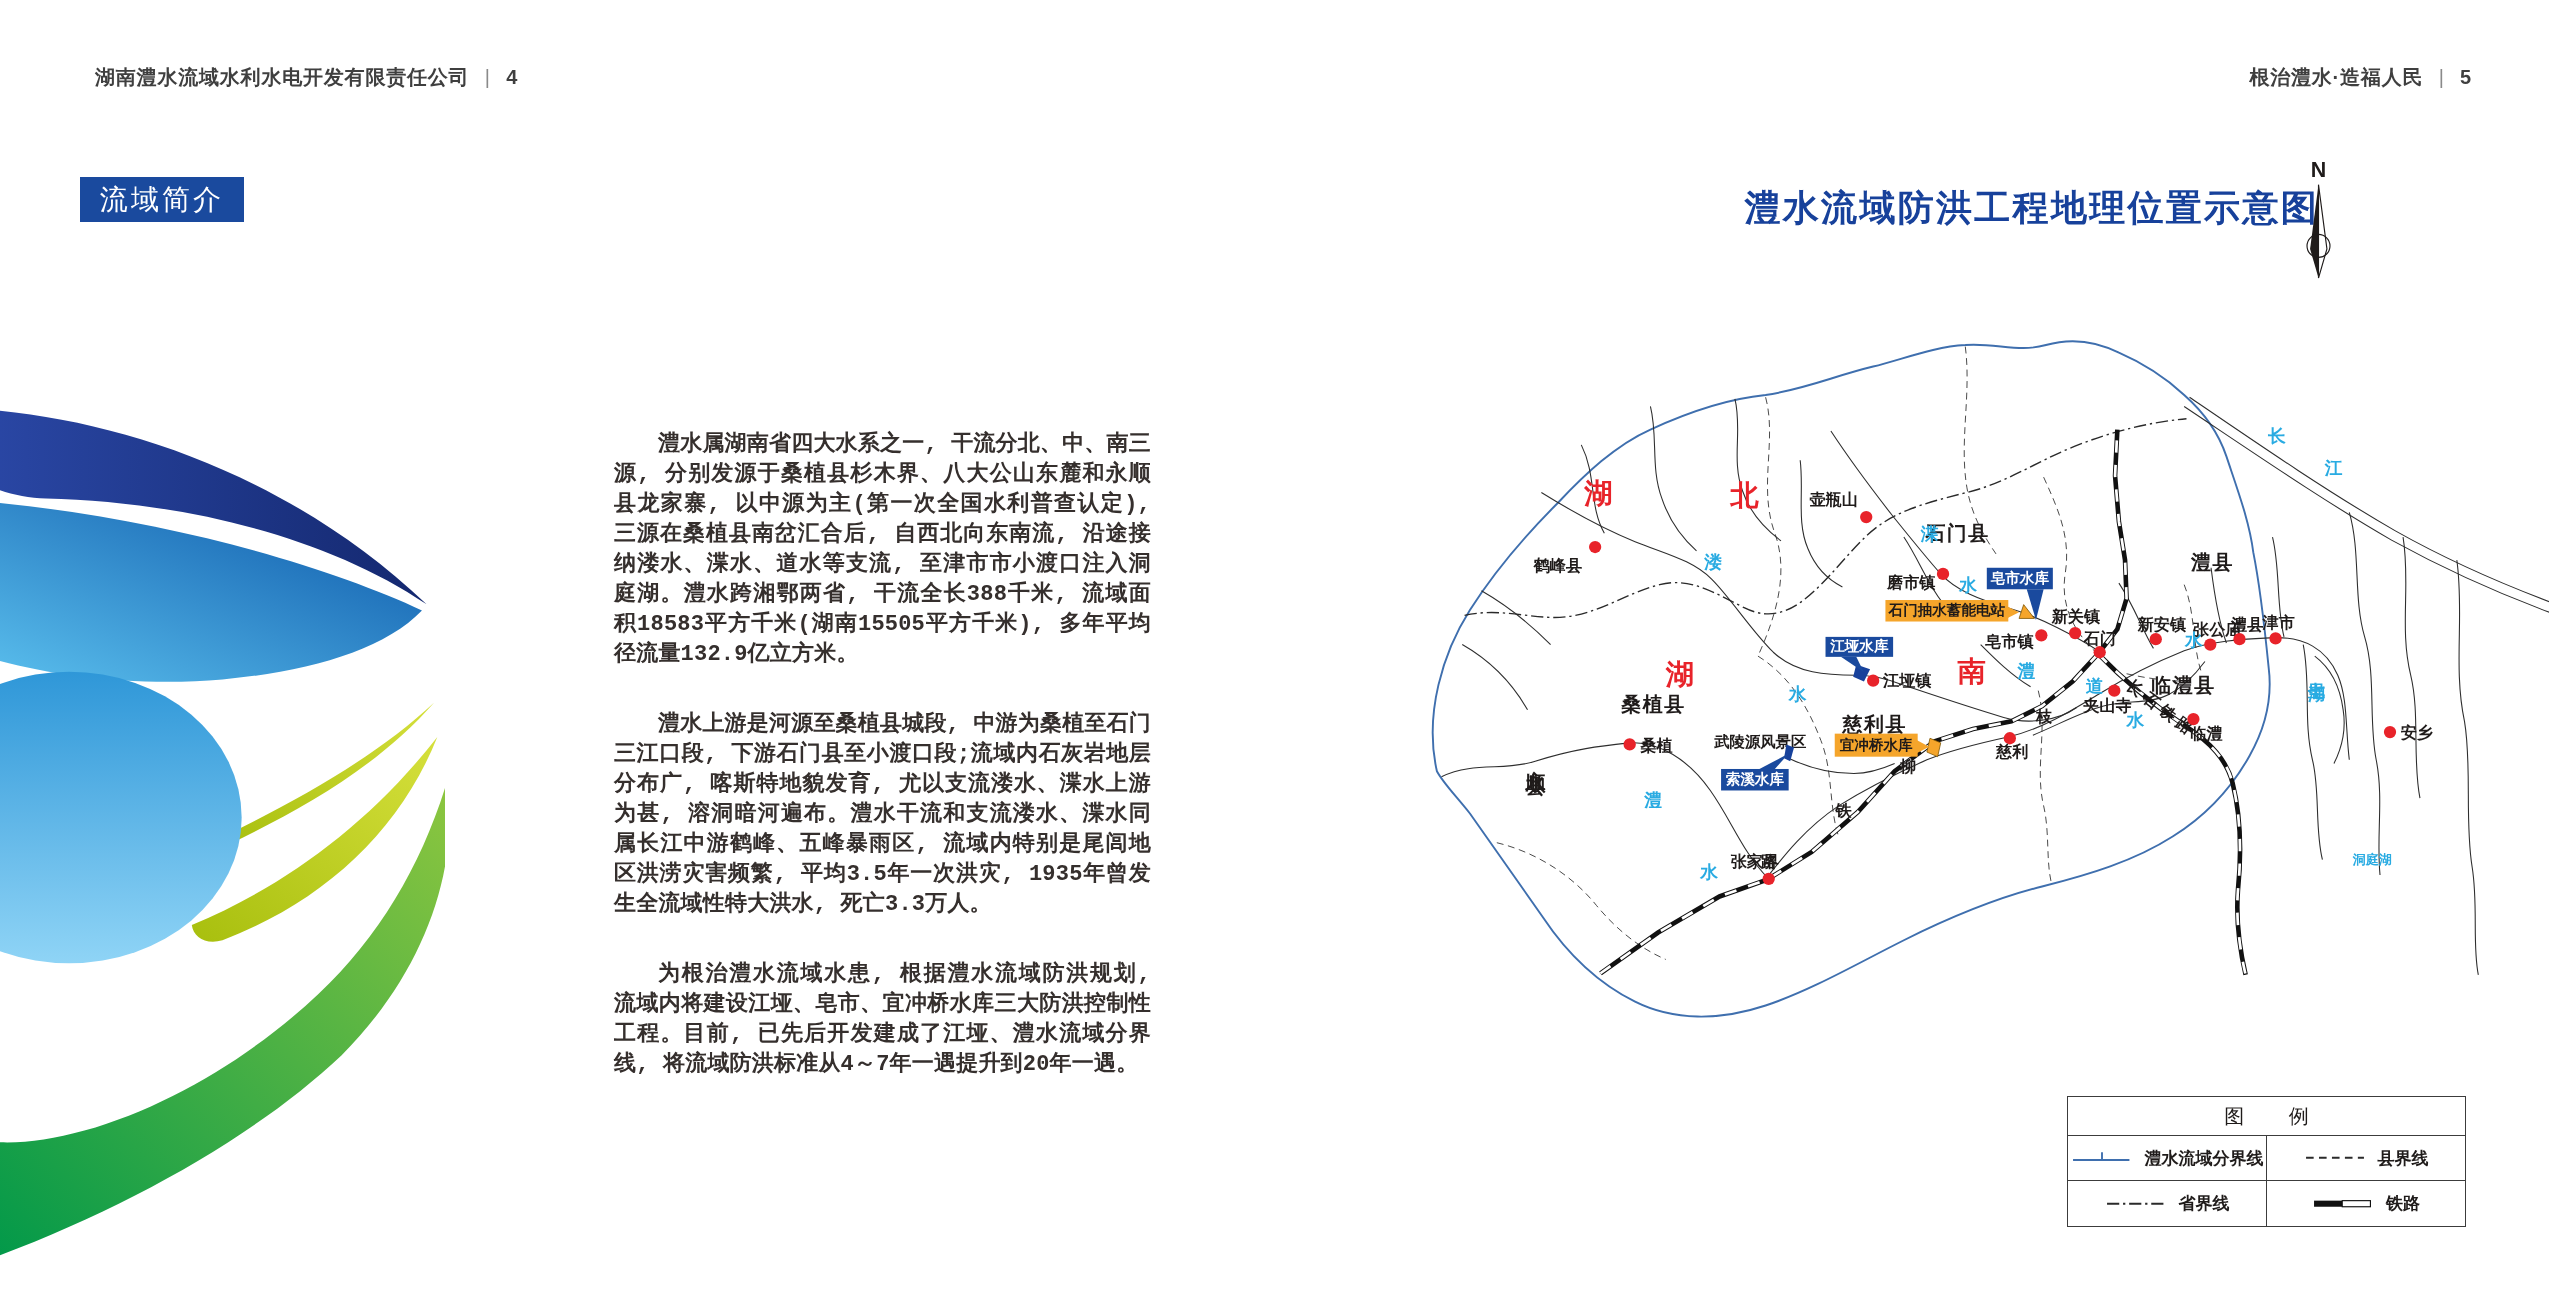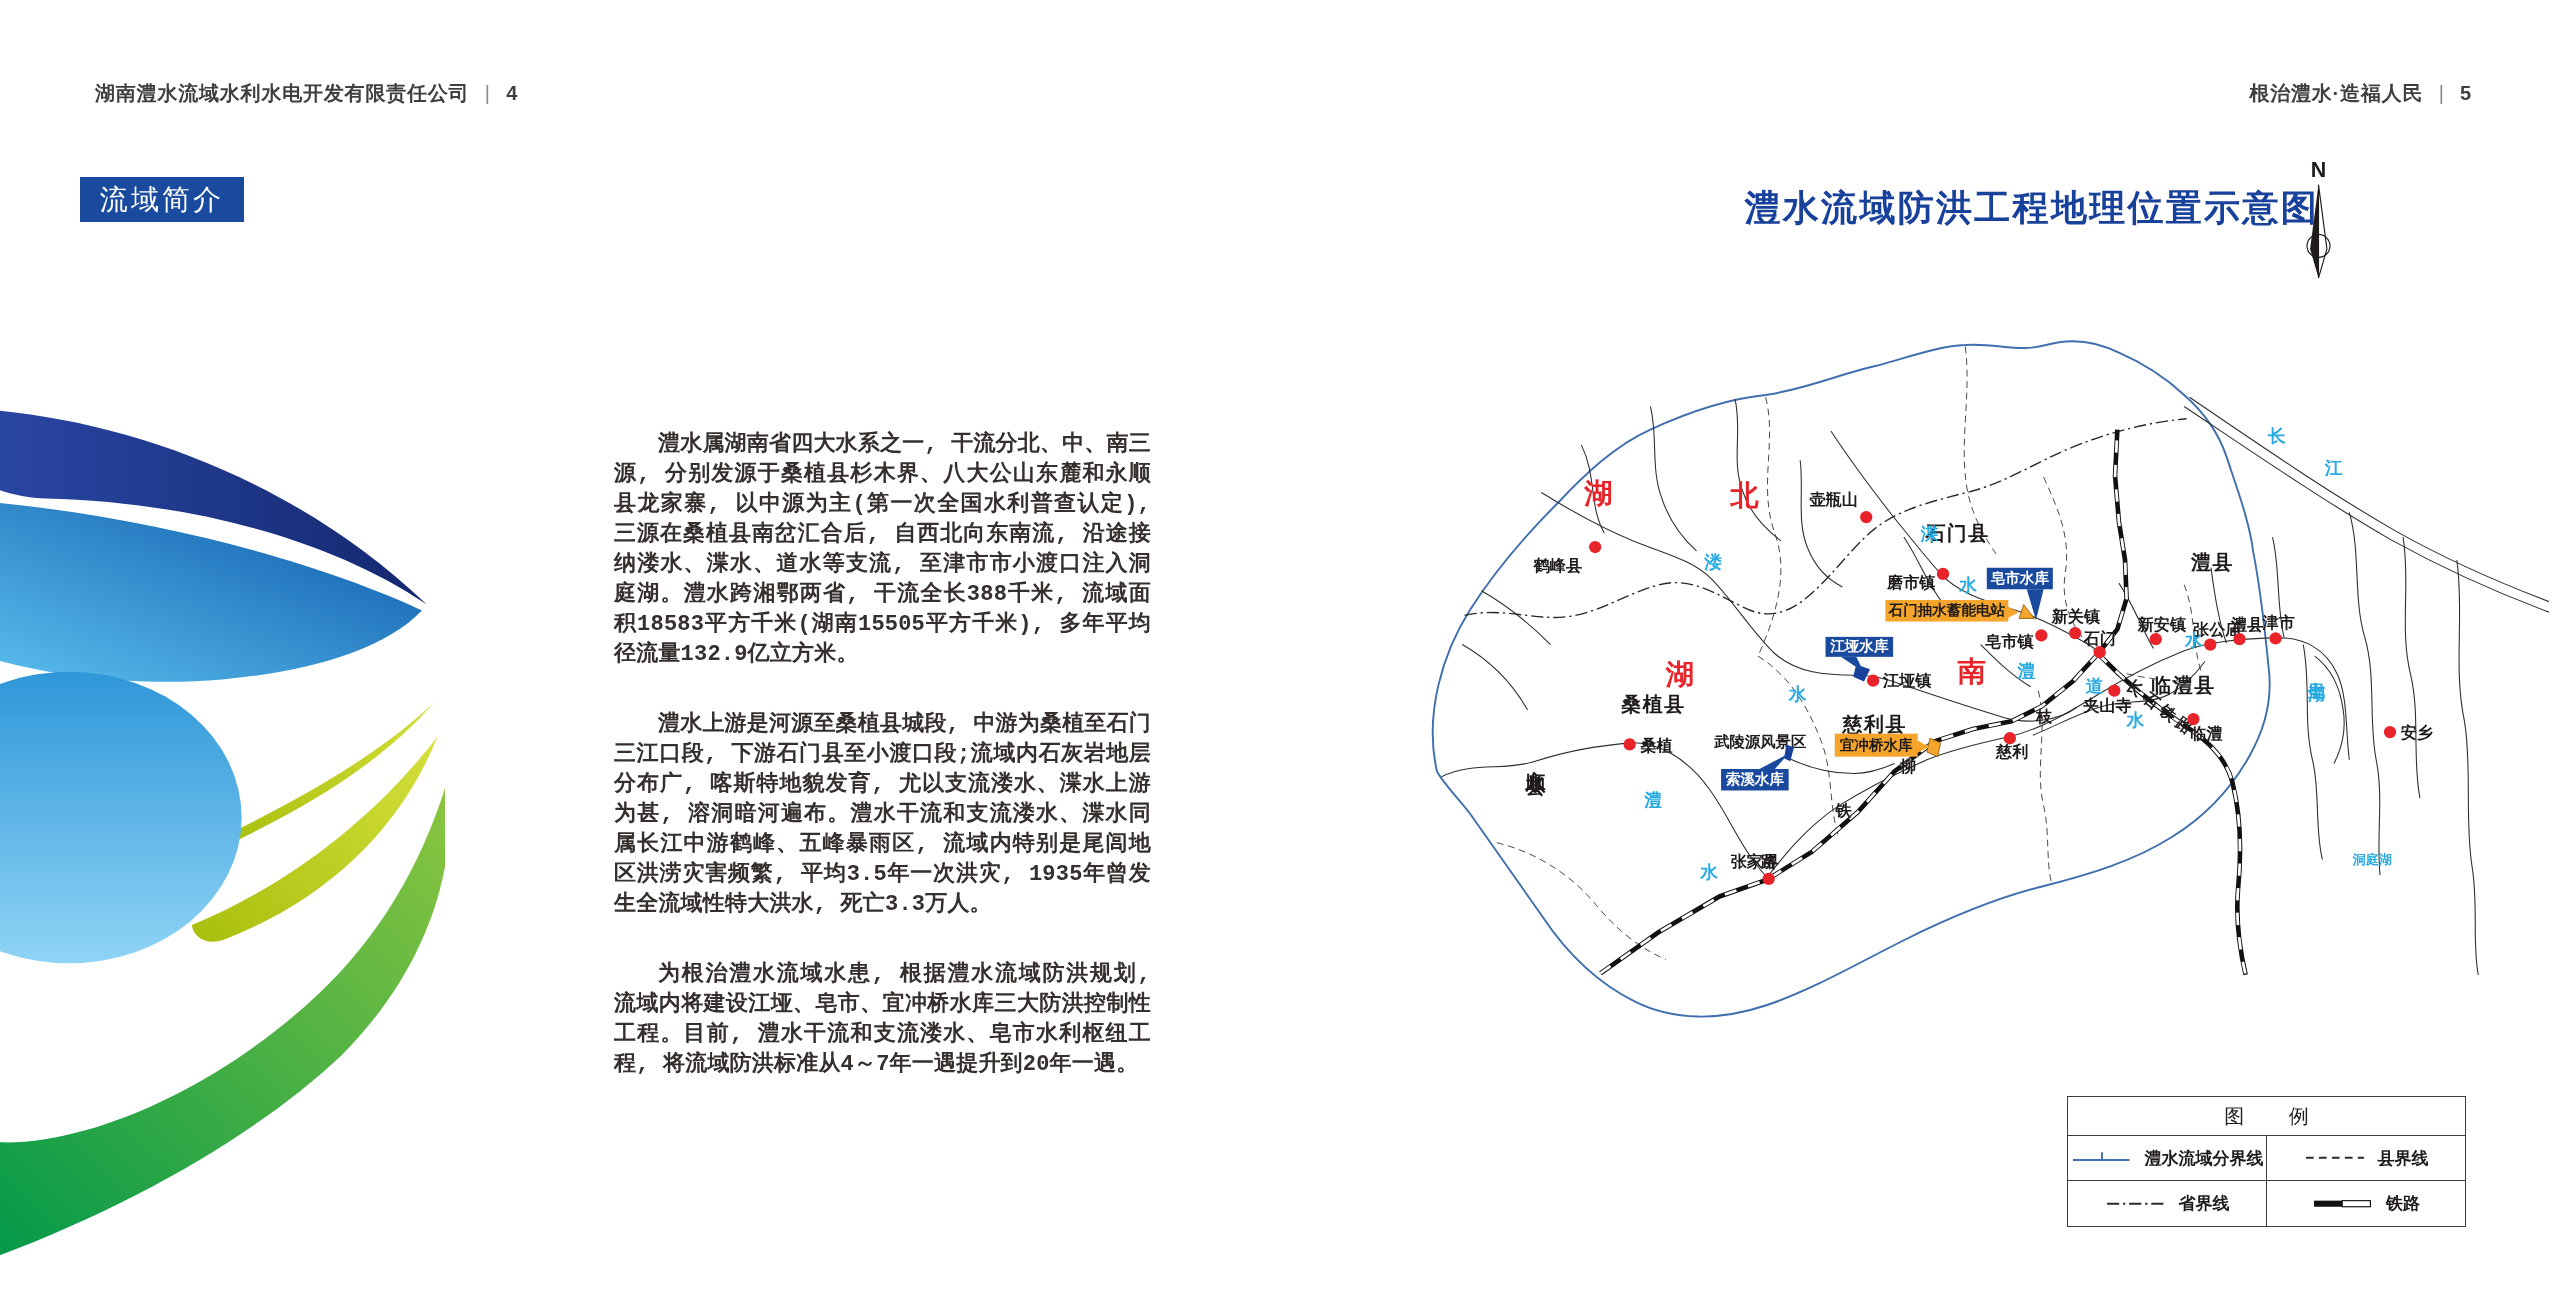--- a/index.html
+++ b/index.html
@@ -1,19 +1,19 @@
 <!DOCTYPE html>
 <html style="font-size:12.3px"><head>
 <meta charset="utf-8">
 <style>
   html,body{margin:0;padding:0;background:#e9e9e9;}
   .spread{position:relative;width:2576px;height:1306px;background:#ffffff;overflow:hidden;
           font-family:"Liberation Sans",sans-serif;}
   
-  .hdr{position:absolute;top:64px;font-size:20px;font-weight:700;color:#3f3f3f;letter-spacing:0.8px;white-space:nowrap;margin-top:16px;}
+  .hdr{position:absolute;top:64px;font-size:20px;font-weight:700;color:#3f3f3f;letter-spacing:0.8px;white-space:nowrap;}
   .hdr-left{left:95px;}
   .hdr-right{right:104px;}
   .hdr .sep{font-weight:400;color:#8a8a8a;padding:0 15.4px;}
   
   .section-title{position:absolute;left:80px;top:177px;width:164px;height:45px;background:#1a4a9e;
                  color:#ffffff;font-size:28px;font-weight:400;letter-spacing:3.1px;
                  display:flex;align-items:center;justify-content:center;}
   .bodytext{position:absolute;left:607px;top:430px;width:544px;color:#352f2d;}
   .bodytext p{font-family:Liberation Mono, monospace;font-weight:700;
               font-size:22px;line-height:30px;text-align:justify;text-indent:2em;
@@ -89,21 +89,21 @@
     <path fill="url(#gBlue)" d="M-20,128 C220,150 430,214 550,270 C500,322 400,350 290,360 C180,370 60,355 -20,330 Z"></path>
     <path fill="url(#gYellow)" d="M288,566 C400,512 495,456 566,390 C492,474 395,528 300,574 Z"></path>
     <path fill="url(#gYellow)" d="M250,680 C370,630 480,550 570,435 C520,560 420,650 290,700 C268,706 252,696 250,680 Z"></path>
     <path fill="url(#gGreen)" d="M582,495 C600,610 550,745 445,850 C330,958 160,1052 -20,1118 L-20,962 C20,966 60,962 110,948 C220,917 330,850 415,770 C495,695 550,600 582,495 Z"></path>
     <ellipse cx="90" cy="540" rx="225" ry="190" fill="url(#gCore)"></ellipse>
   </svg>
 
   <div class="bodytext">
     <p>澧水属湖南省四大水系之一, 干流分北、中、南三源, 分别发源于桑植县杉木界、八大公山东麓和永顺县龙家寨, 以中源为主(第一次全国水利普查认定), 三源在桑植县南岔汇合后, 自西北向东南流, 沿途接纳溇水、渫水、道水等支流, 至津市市小渡口注入洞庭湖。澧水跨湘鄂两省, 干流全长388千米, 流域面积18583平方千米(湖南15505平方千米), 多年平均径流量132.9亿立方米。</p>
     <p>澧水上游是河源至桑植县城段, 中游为桑植至石门三江口段, 下游石门县至小渡口段;流域内石灰岩地层分布广, 喀斯特地貌发育, 尤以支流溇水、渫水上游为甚, 溶洞暗河遍布。澧水干流和支流溇水、渫水同属长江中游鹤峰、五峰暴雨区, 流域内特别是尾闾地区洪涝灾害频繁, 平均3.5年一次洪灾, 1935年曾发生全流域性特大洪水, 死亡3.3万人。</p>
-    <p>为根治澧水流域水患, 根据澧水流域防洪规划, 流域内将建设江垭、皂市、宜冲桥水库三大防洪控制性工程。目前, 澧水干流和支流溇水、皂市水利枢纽工程, 将流域防洪标准从4～7年一遇提升到20年一遇。</p>
+    <p>为根治澧水流域水患, 根据澧水流域防洪规划, 流域内将建设江垭、皂市、宜冲桥水库三大防洪控制性工程。目前, 已先后开发建成了江垭、澧水流域分界线, 将流域防洪标准从4～7年一遇提升到20年一遇。</p>
   </div>
 
   <div class="map-title">澧水流域防洪工程地理位置示意图</div>
 
   <svg class="compass" width="49" height="138" viewBox="0 0 64 180">
     <text x="32" y="26" text-anchor="middle" style="font:700 28px 'Liberation Sans',sans-serif" fill="#1f1b1a">N</text>
     <polygon points="32,36 21,120 32,158" fill="#1f1b1a"></polygon>
     <polygon points="32,36 43,120 32,158" fill="#ffffff" stroke="#1f1b1a" stroke-width="1.5"></polygon>
     <circle cx="32" cy="116" r="15" fill="none" stroke="#1f1b1a" stroke-width="1.5"></circle>
   </svg>

